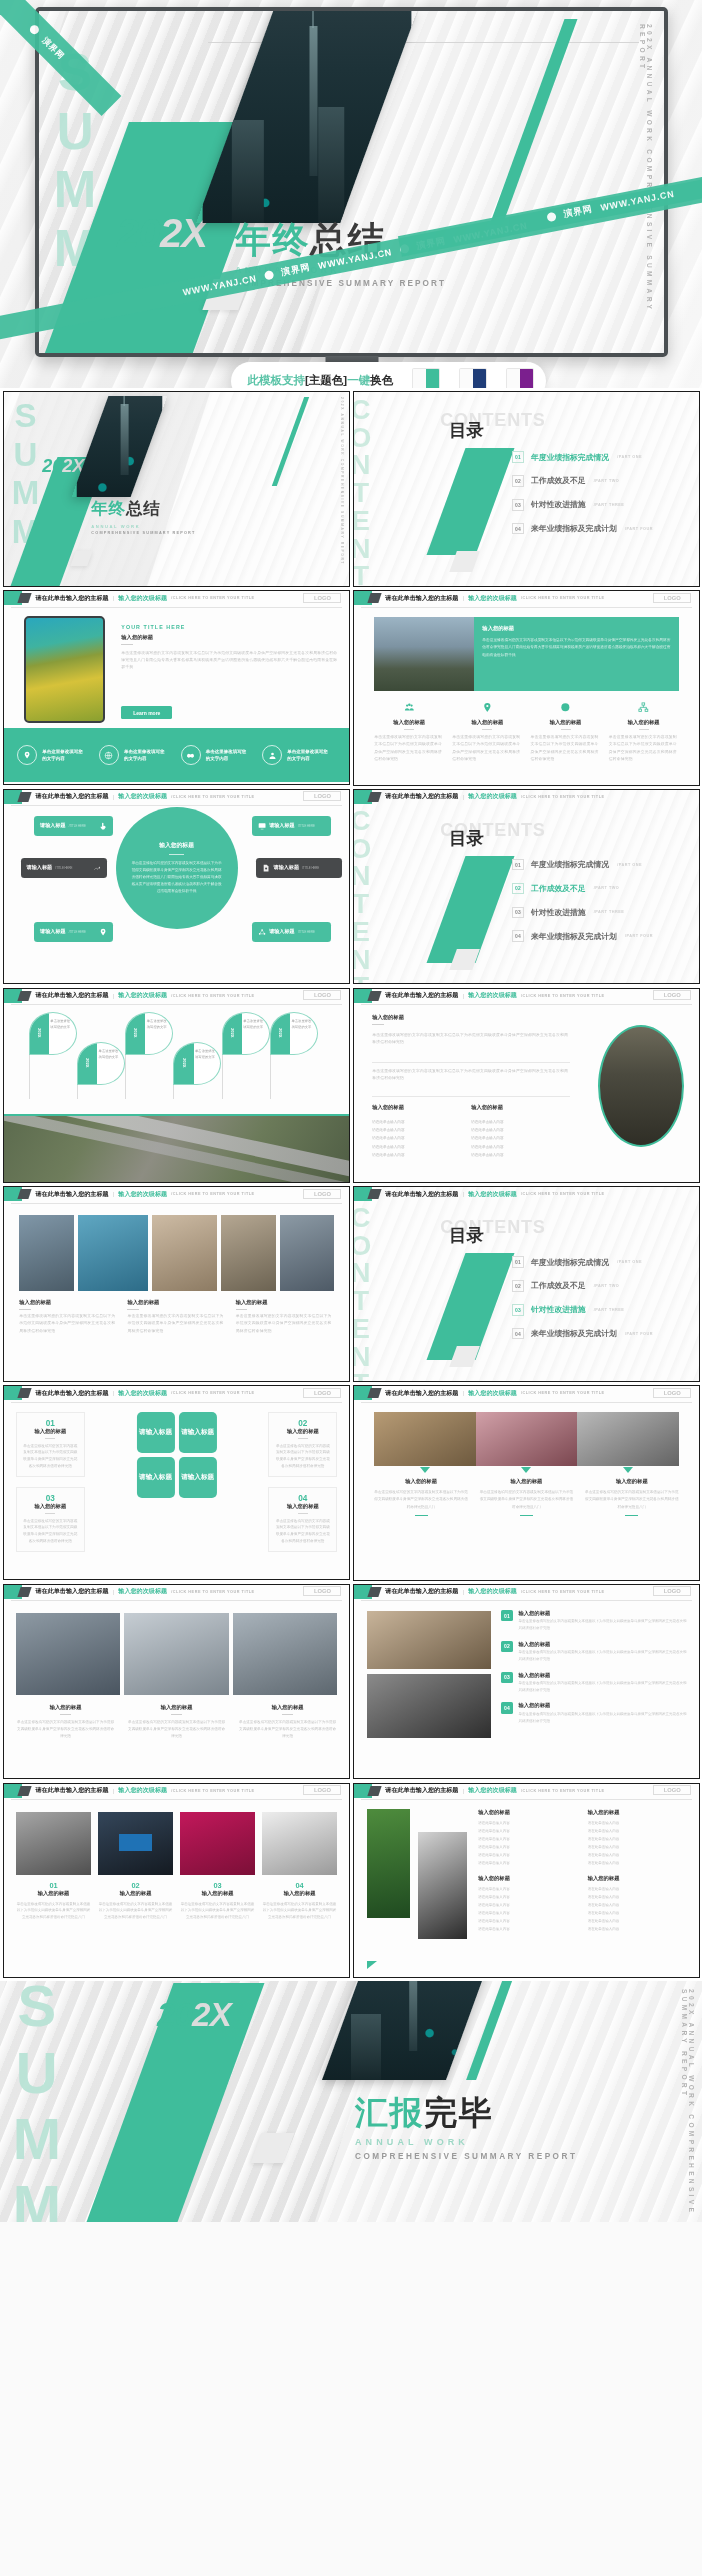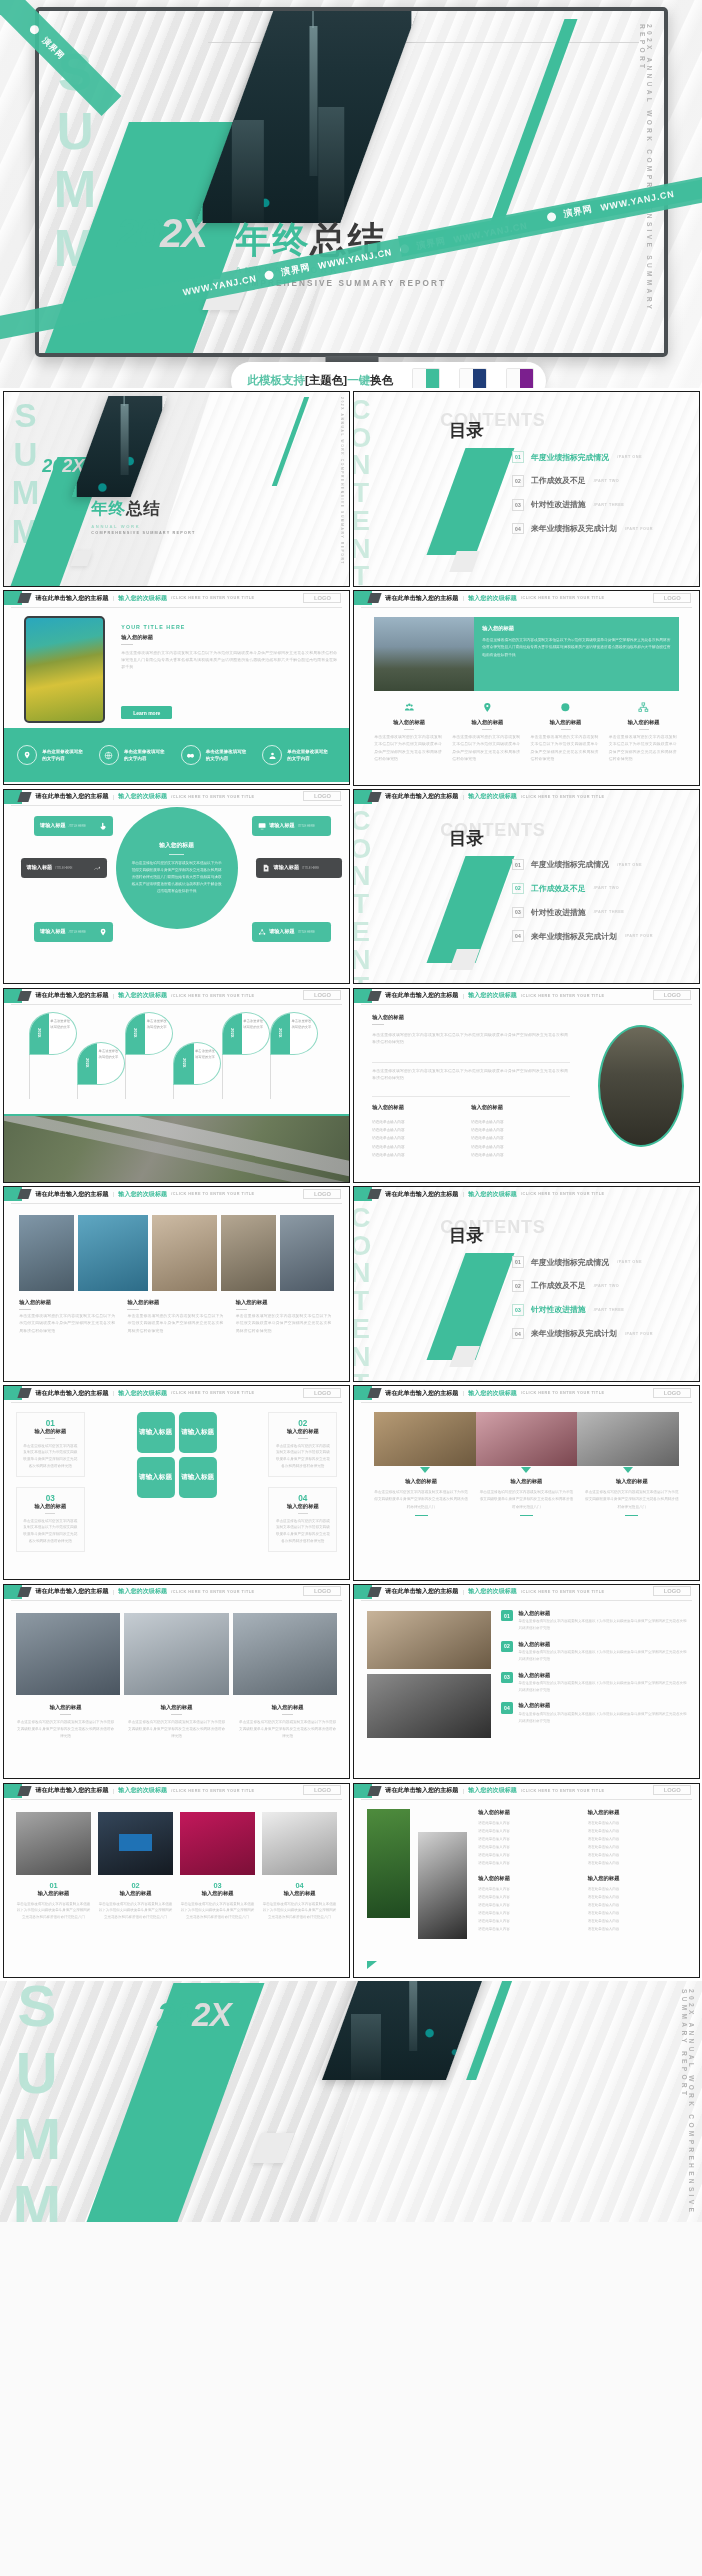--- a/index.html
+++ b/index.html
@@ -1000,18 +1000,25 @@
       <div class="q-year">
         <span class="a">20</span><span class="b">2X</span>
       </div>
       <div class="hero-photo" style="left:346px; top:-33px; width:124px; height:132px;">
         <div class="inner"></div>
           <div class="tower"></div>
         <div class="blk" style="left:14%; top:50%; width:24%; height:50%;"></div>
       </div>
       <div class="accent-slash" style="right:206px; top:-16.5px; width:10px; height:115px;"></div>
       <div class="soft-card" style="left:256px; bottom:59px; width:33px; height:30px;"></div>
+      <div class="fin-title">
+        <div class="cn">
+          <span class="g">汇报</span><span class="d">完毕</span>
+        </div>
+        <div class="en1">ANNUAL WORK</div>
+        <div class="en2">COMPREHENSIVE SUMMARY REPORT</div>
+      </div>
       <div class="hero-sidetext" style="right:8.2px; top:8.2px;">202X ANNUAL WORK COMPREHENSIVE SUMMARY REPORT</div>
     </div>
   </section>
 
 </div>
 
 
 </body></html>

